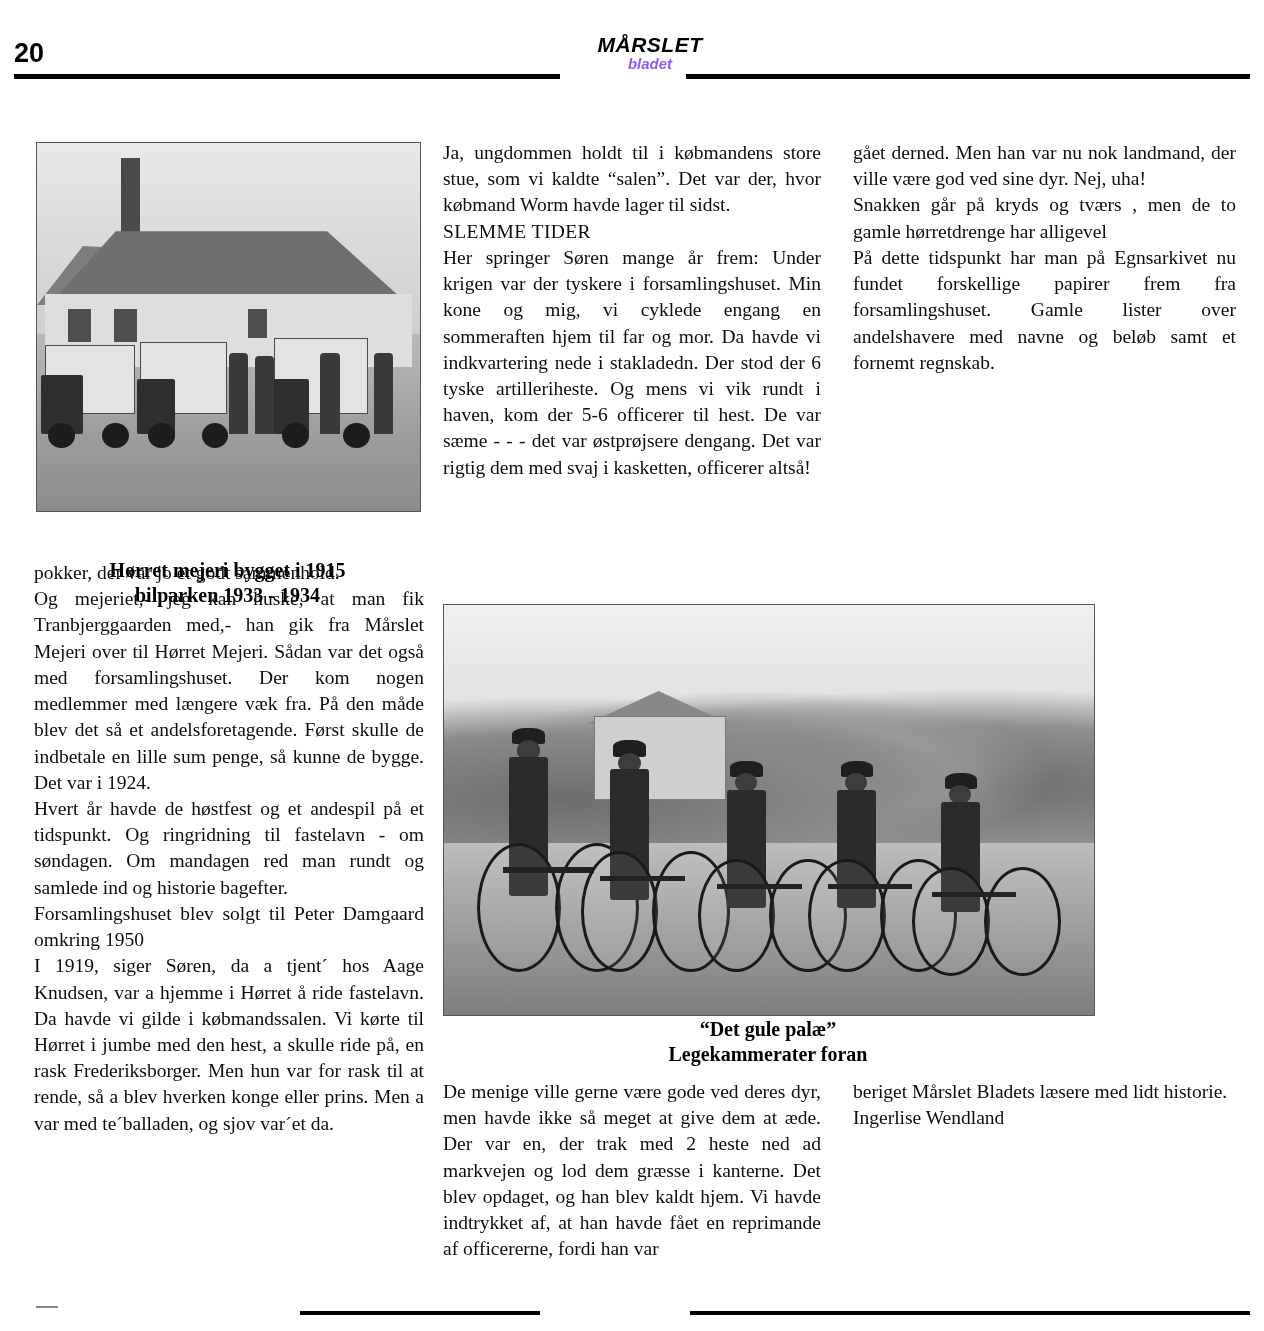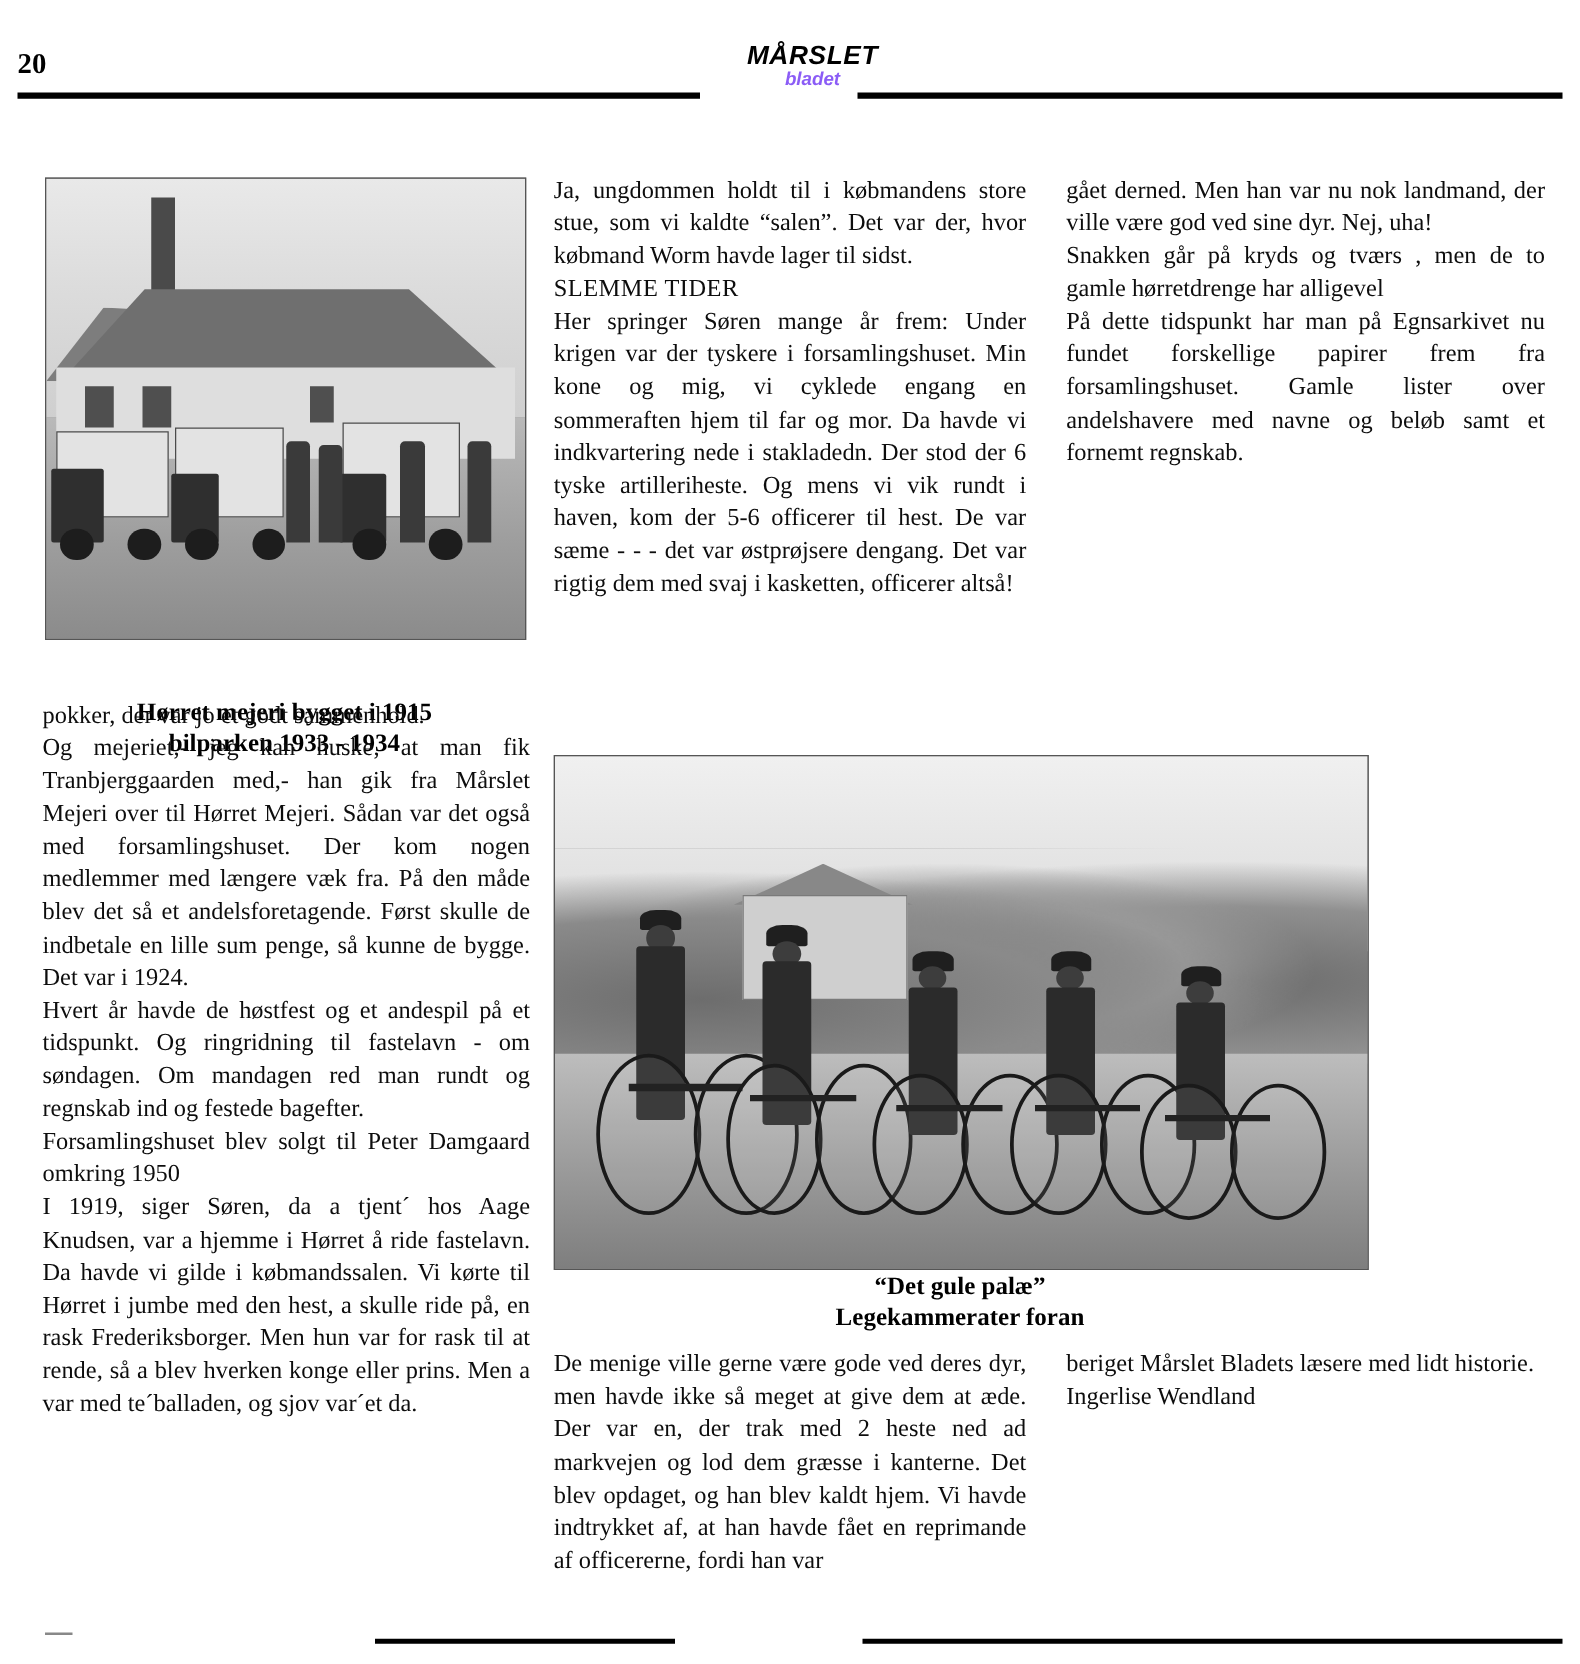--- a/index.html
+++ b/index.html
@@ -18,22 +18,22 @@
     margin: 0 auto;
     background: #ffffff;
     overflow: hidden;
   }
 
   
   .page-number {
     position: absolute;
     left: 14px;
     top: 38px;
-    font-family: Liberation Serif, serif;
-    font-size: 23px;
+    font-family: Liberation Sans, sans-serif;
+    font-size: 27px;
     font-weight: bold;
     color: #000;
   }
   .masthead {
     position: absolute;
     left: 560px;
     top: 34px;
     width: 180px;
     text-align: center;
     line-height: 1;
@@ -285,21 +285,21 @@
     <div class="ph1-person" style="left:88%; top:57%; width:5%; height:22%;"></div>
   </div>
   <div class="caption caption-1">
     <div>Hørret mejeri bygget i 1915</div>
     <div>bilparken 1933 - 1934</div>
   </div>
 
   <div class="col col1" style="top:560px;">
     <p>pokker, der var jo et godt sammenhold.</p>
     <p>Og mejeriet,- jeg kan huske, at man fik Tranbjerggaarden med,- han gik fra Mårslet Mejeri over til Hørret Mejeri. Sådan var det også med forsamlingshuset. Der kom nogen medlemmer med længere væk fra. På den måde blev det så et andelsforetagende. Først skulle de indbetale en lille sum penge, så kunne de bygge. Det var i 1924.</p>
-    <p>Hvert år havde de høstfest og et andespil på et tidspunkt. Og ringridning til fastelavn  - om søndagen. Om mandagen red man rundt og regnskab ind og festede bagefter.</p>
+    <p>Hvert år havde de høstfest og et andespil på et tidspunkt. Og ringridning til fastelavn  - om søndagen. Om mandagen red man rundt og samlede ind og historie bagefter.</p>
     <p>Forsamlingshuset blev solgt til Peter Damgaard omkring 1950</p>
     <p>I 1919, siger Søren, da a tjent´ hos Aage Knudsen, var a hjemme i Hørret å ride fastelavn. Da havde vi gilde i købmandssalen. Vi kørte til Hørret i jumbe med den hest, a skulle ride på, en rask Frederiksborger.  Men hun var for rask til at rende, så a blev hverken konge eller prins. Men a var med te´balladen, og sjov var´et da.</p>
   </div>
 
   <div class="col col2">
     <p>Ja, ungdommen holdt til i købmandens store stue, som vi kaldte “salen”. Det var der, hvor købmand Worm havde lager til sidst.</p>
     <p class="subhead">SLEMME TIDER</p>
     <p>Her springer Søren mange år frem: Under krigen var der tyskere i forsamlingshuset. Min kone og mig, vi cyklede engang en sommeraften hjem til far og mor.  Da havde vi indkvartering nede i stakladedn. Der stod  der 6 tyske artilleriheste.  Og mens vi vik rundt i haven, kom der 5-6 officerer til hest. De var sæme - - -  det var østprøjsere dengang. Det var rigtig dem med svaj i kasketten, officerer altså!</p>
   </div>
 

